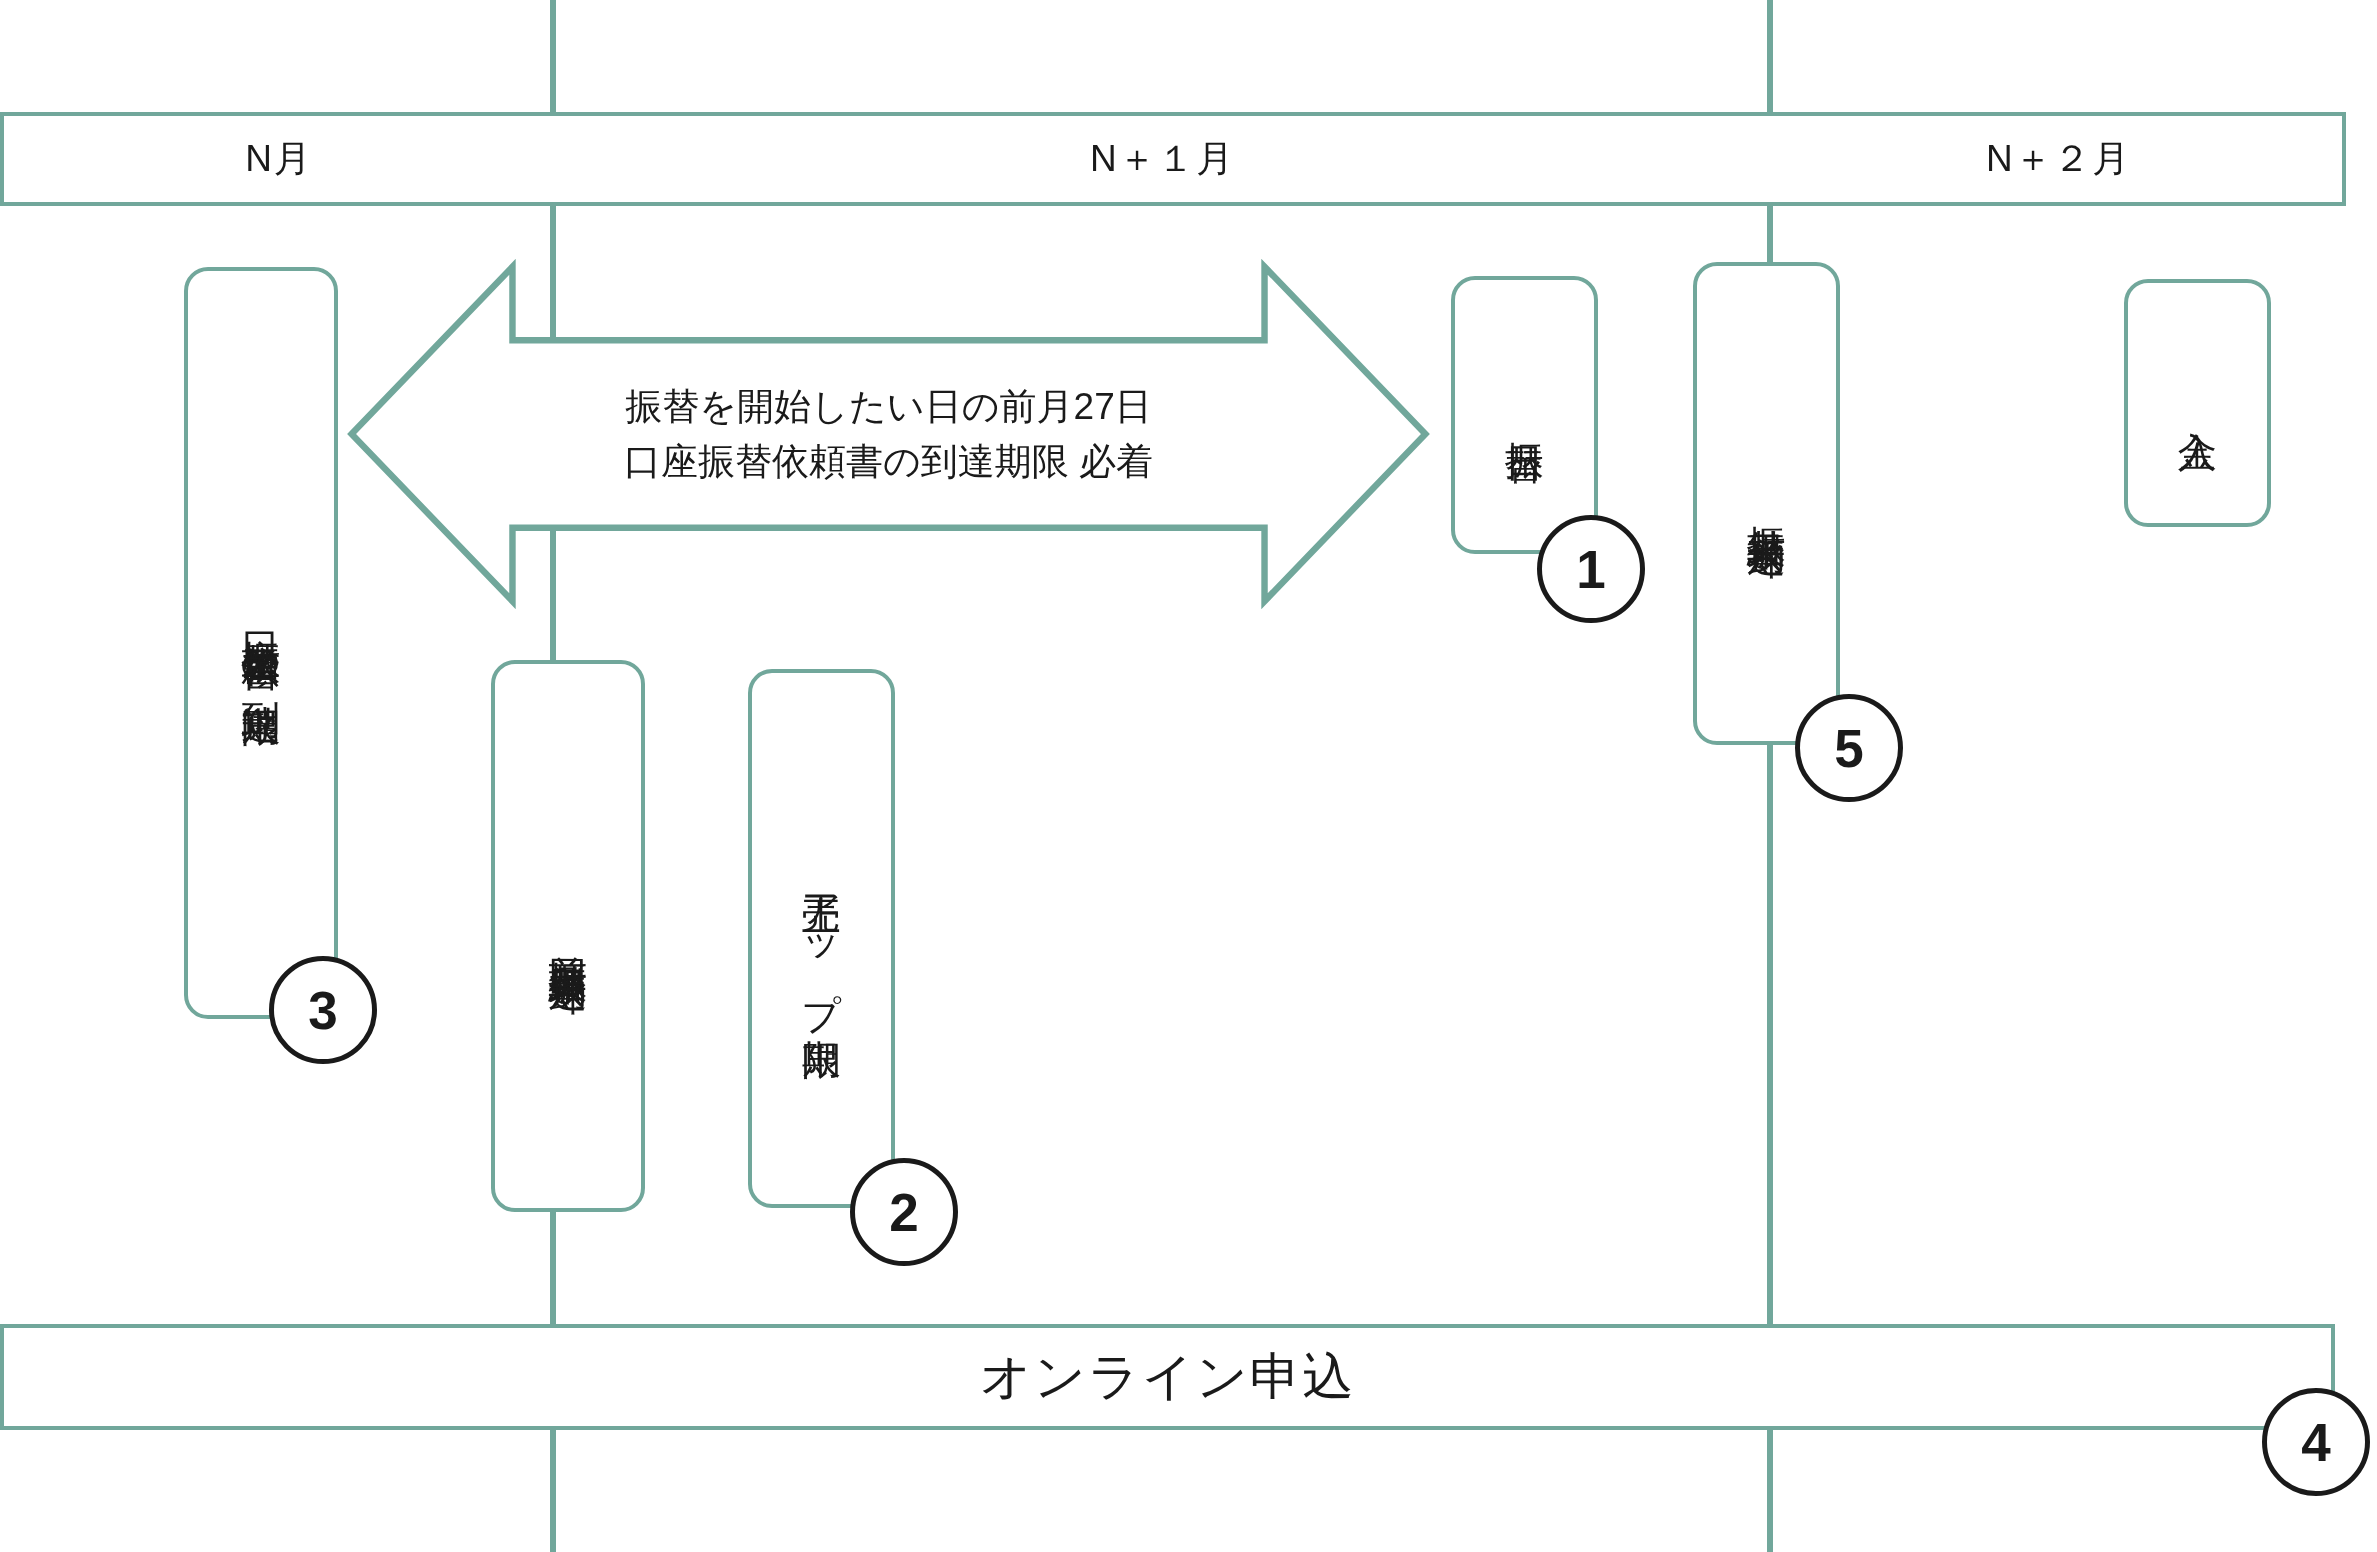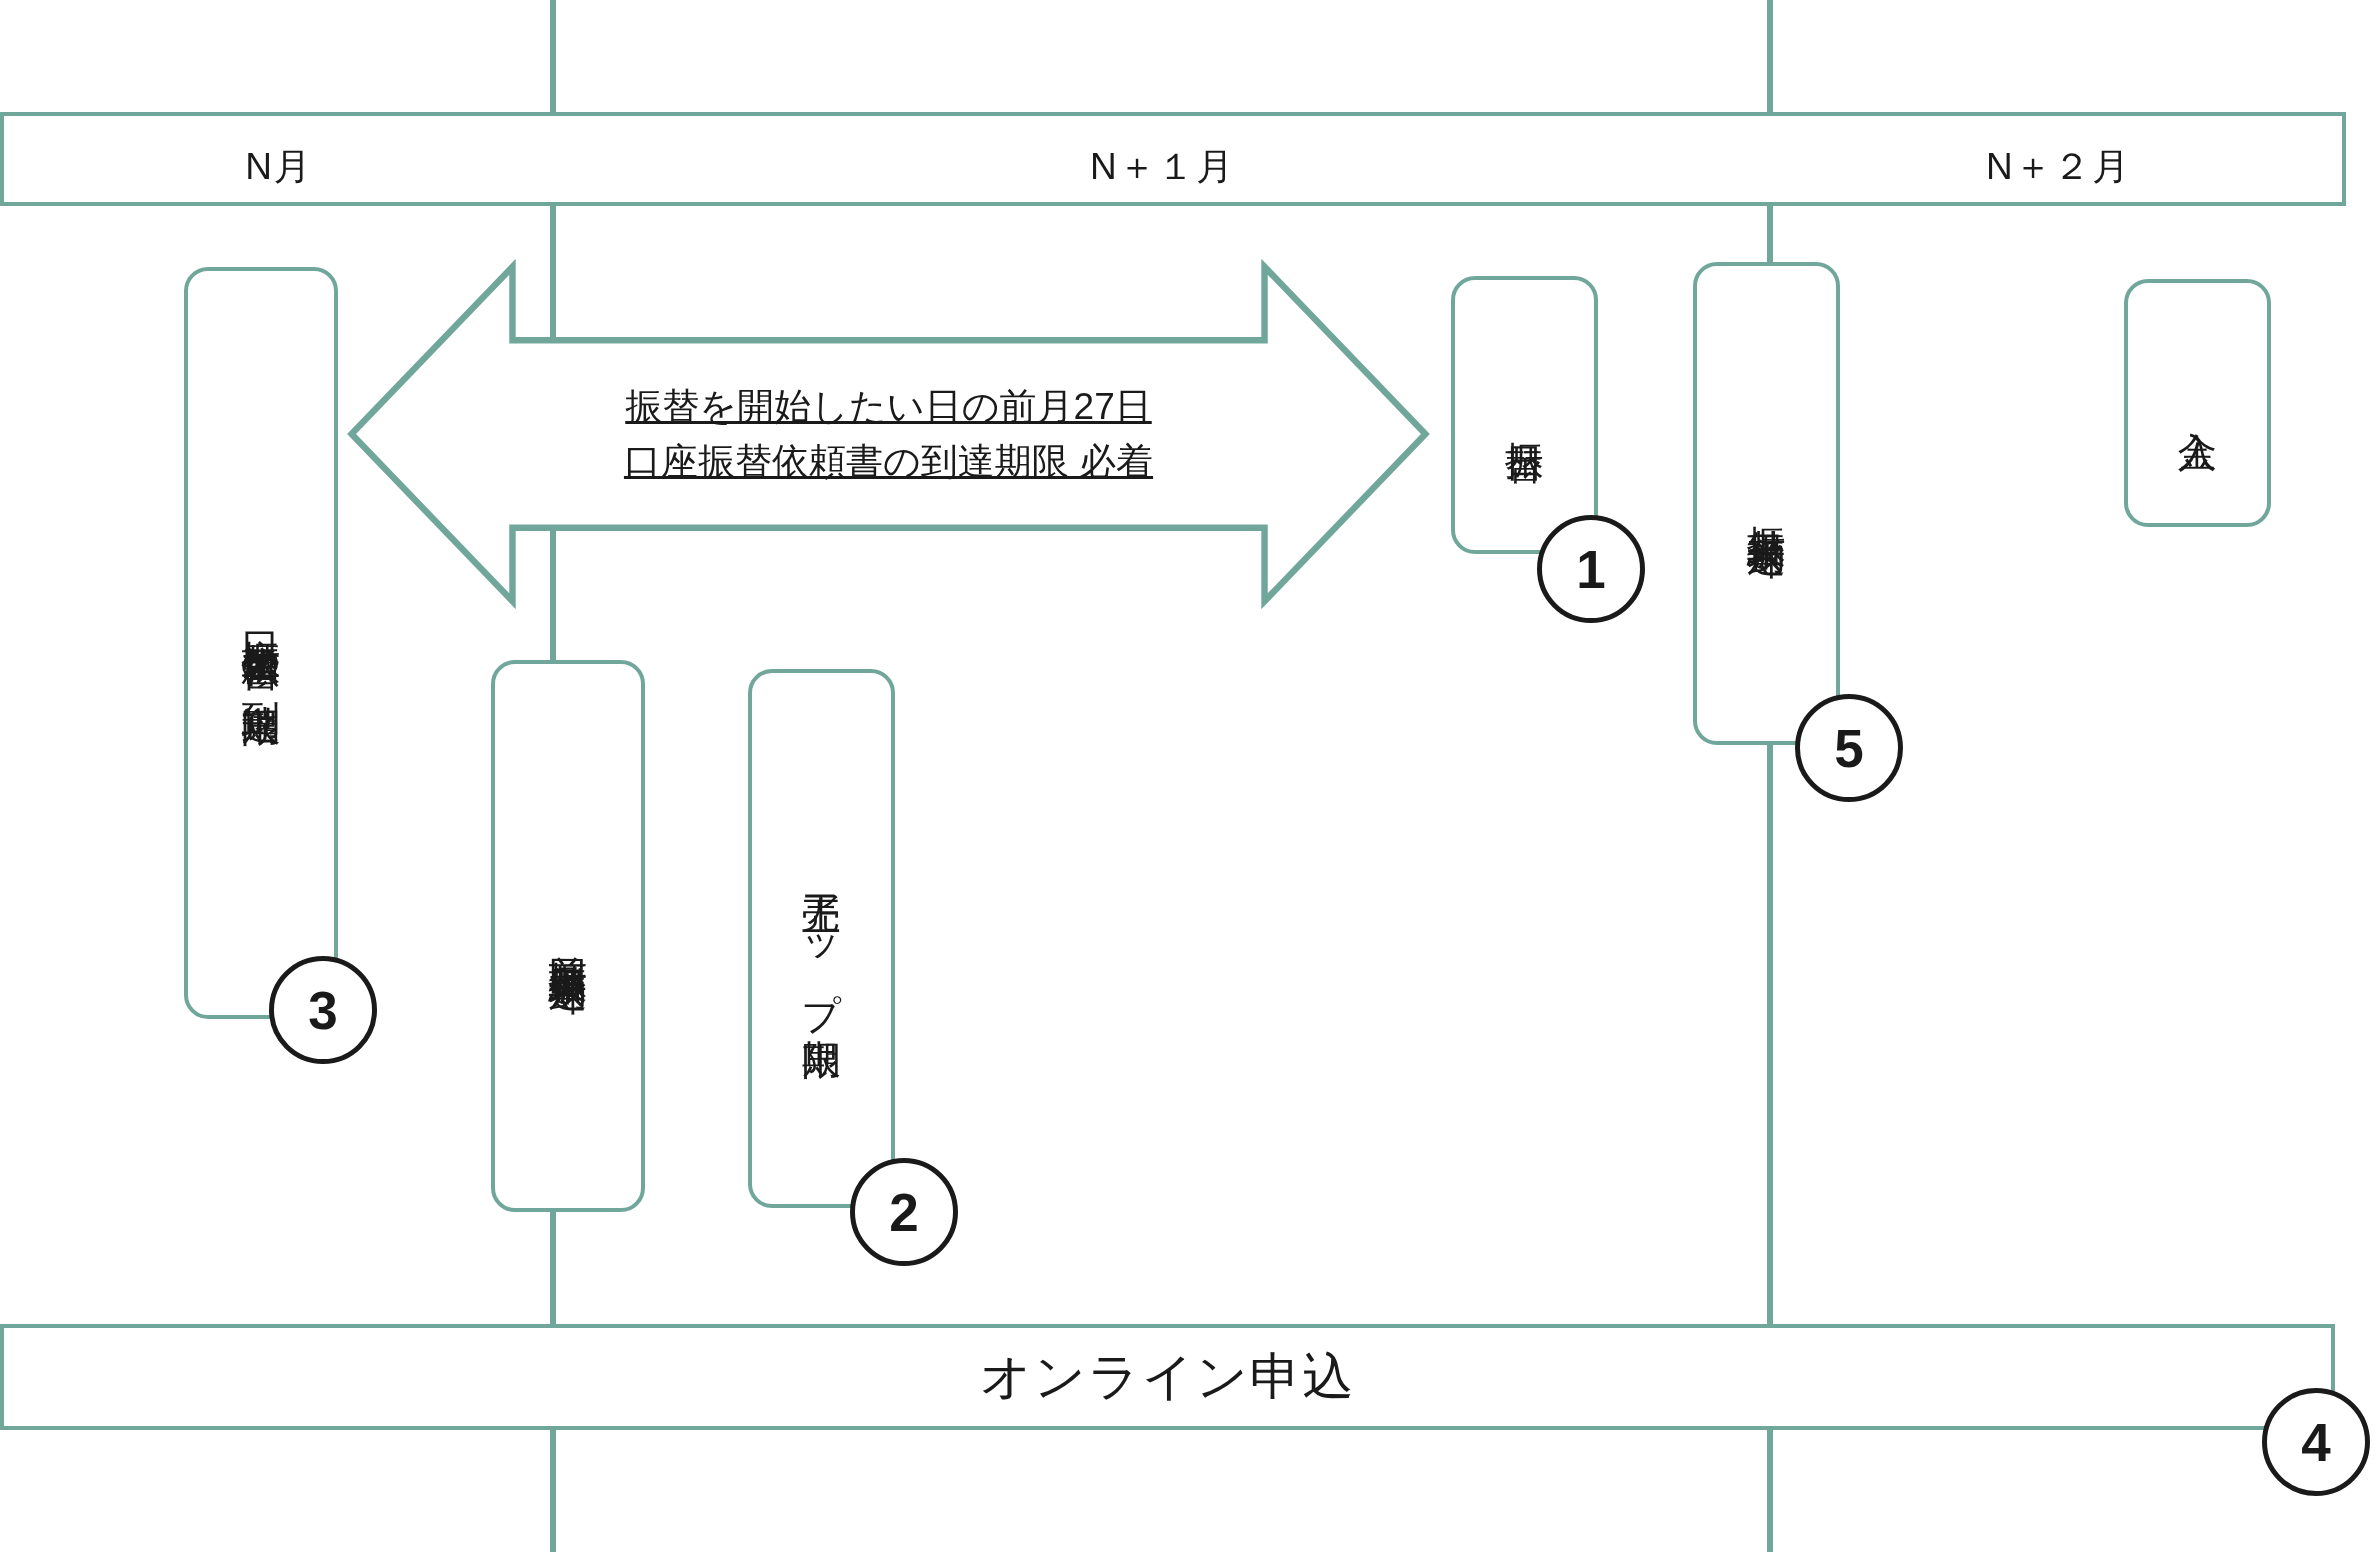--- a/index.html
+++ b/index.html
@@ -32,21 +32,21 @@
     left: 0;
     top: 112px;
     width: 2346px;
     height: 94px;
     border: 4.6px solid #71a79b;
     box-sizing: border-box;
     background: #ffffff;
   }
   .month-cell {
     position: absolute;
-    top: 8px;
+    top: 0;
     height: 100%;
     display: flex;
     align-items: center;
     justify-content: center;
     font-size: 37px;
     letter-spacing: 1.8px;
     color: #1a1a1a;
     white-space: nowrap;
   }
 
@@ -95,21 +95,20 @@
     align-items: center;
     justify-content: center;
     pointer-events: none;
   }
   .arrow-text div {
     font-size: 37px;
     line-height: 1.5;
     color: #1a1a1a;
     white-space: nowrap;
     text-align: center;
-    text-decoration: underline;
   }
 
   
   .badge {
     position: absolute;
     border-radius: 50%;
     border: 5.5px solid #1a1a1a;
     background: #ffffff;
     display: flex;
     align-items: center;

